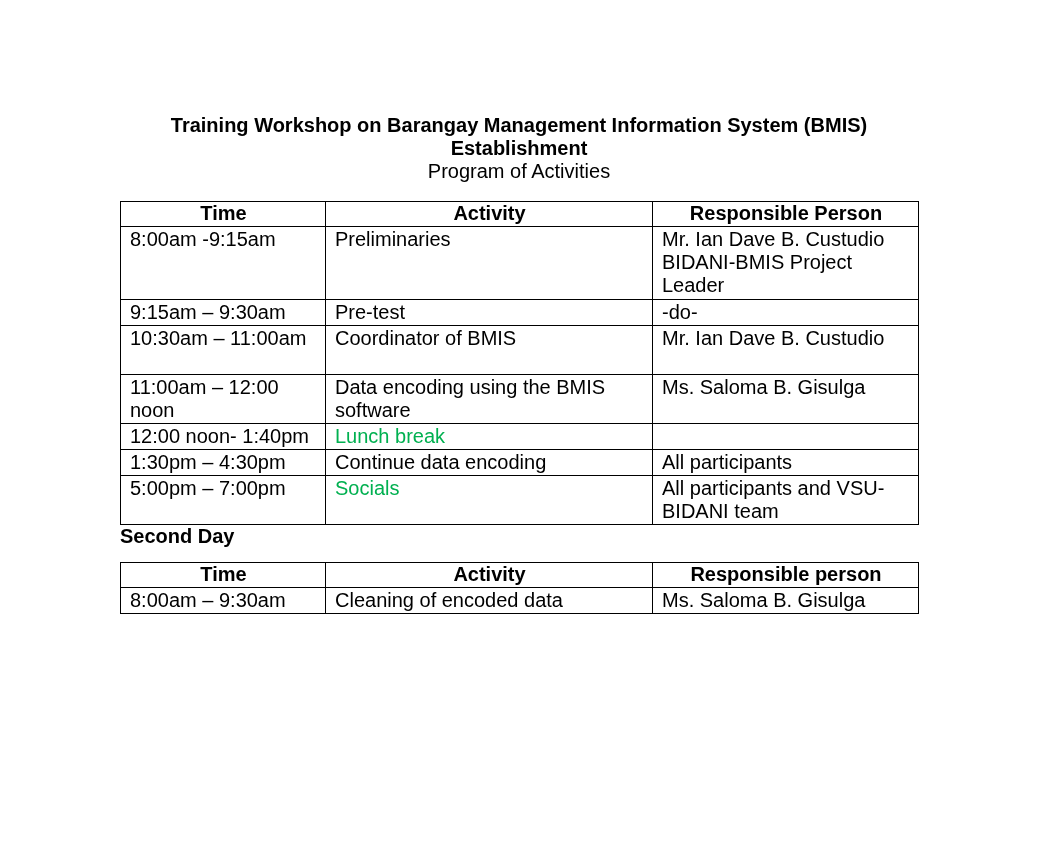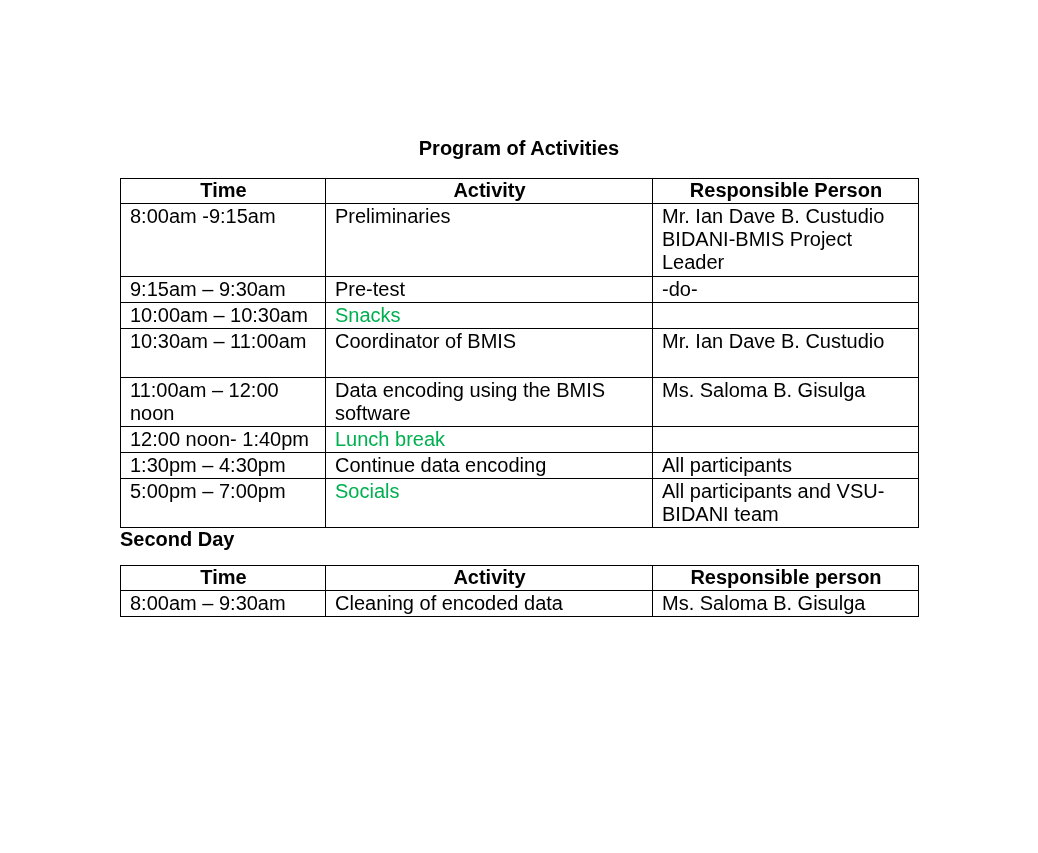--- a/index.html
+++ b/index.html
@@ -21,23 +21,22 @@
   .doc {
     width: 798px;
     margin-left: 120px;
     padding-top: 114px;
   }
   .doc-title {
     font-weight: bold;
     text-align: center;
   }
   .doc-subtitle {
-    font-weight: bold;
+    font-weight: normal;
     text-align: center;
-    margin-top: 23px;
   }
   .section-heading {
     font-weight: bold;
     text-align: left;
   }
   .heading-first { margin-top: 49px; }
   .heading-second { }
   table.program {
     border-collapse: collapse;
     table-layout: fixed;
@@ -66,20 +65,21 @@
   tr.row-tall td { height: 46px; }
   tr.row-first td { height: 70px; }
   .green { color: var(--green, #00B050); }
 </style>
 </head>
 <body>
 
 <div class="page">
   <div class="doc">
 
+    <div class="doc-title">Training Workshop on Barangay Management Information System (BMIS) Establishment</div>
 
     <div class="doc-subtitle">Program of Activities</div>
 
 
     <table class="program program-first">
       <colgroup>
           <col class="col-time">
           <col class="col-activity">
           <col class="col-person">
         </colgroup>
@@ -94,25 +94,20 @@
         <tr class="row-first">
           <td>8:00am -9:15am</td>
           <td>Preliminaries</td>
           <td>Mr. Ian Dave B. Custudio
 BIDANI-BMIS Project Leader</td>
         </tr>
         <tr>
           <td>9:15am – 9:30am</td>
           <td>Pre-test</td>
           <td>-do-</td>
-        </tr>
-        <tr>
-          <td>10:00am – 10:30am</td>
-          <td class="green">Snacks</td>
-          <td></td>
         </tr>
         <tr class="row-tall">
           <td>10:30am – 11:00am</td>
           <td>Coordinator of BMIS</td>
           <td>Mr. Ian Dave B. Custudio</td>
         </tr>
         <tr>
           <td>11:00am – 12:00 noon</td>
           <td>Data encoding using the BMIS software</td>
           <td>Ms. Saloma B. Gisulga</td>

